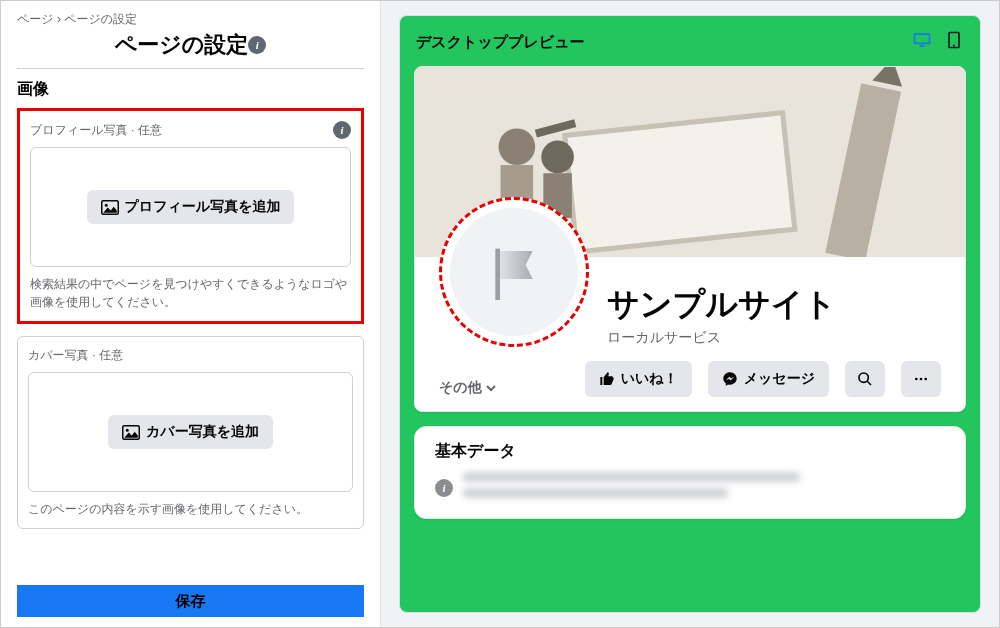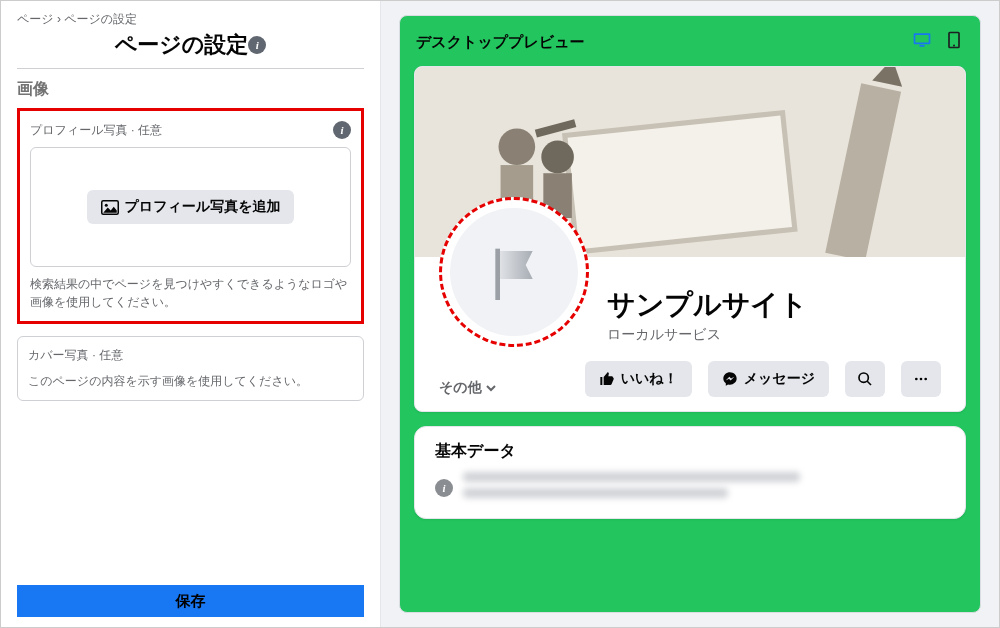--- a/index.html
+++ b/index.html
@@ -2,21 +2,21 @@
 <html><head>
 <meta charset="utf-8">
 <style>
 * { box-sizing: border-box; margin: 0; padding: 0; }
 body { font-family: -apple-system, BlinkMacSystemFont, "Segoe UI", Helvetica, Arial, sans-serif; background: #f0f2f5; width: 1000px; height: 628px; overflow: hidden; display: flex; border: 1px solid #ccc; }
 .left-panel { width: 380px; background: #fff; border-right: 1px solid #e4e6eb; padding: 10px 16px; display: flex; flex-direction: column; }
 .breadcrumb { font-size: 12px; color: #65676b; margin-bottom: 2px; }
 .title-row { display:flex; align-items:center; justify-content:center; padding-bottom:8px; border-bottom:1px solid #ced0d4; }
 .page-title { font-size: 22px; font-weight: 700; color: #050505; }
 .info-circle { width:18px; height:18px; border-radius:50%; background:#606770; color:#fff; font-size:11px; display:flex; align-items:center; justify-content:center; font-weight:700; font-style:italic; font-family:Georgia,serif; }
-.section-label { font-size:16px; font-weight:700; color:#737373; margin-top:10px; margin-bottom:8px;font-family:Liberation Mono, monospace; }
+.section-label { font-size:16px; font-weight:700; color:#000000; margin-top:10px; margin-bottom:8px;font-family:Liberation Mono, monospace; }
 .field-block { border:1px solid #ced0d4; border-radius:6px; padding:10px; }
 .field-block.highlight { border: 3px solid #e60000; border-radius:0; }
 .field-head { display:flex; justify-content:space-between; align-items:center; margin-bottom:8px; }
 .field-label { font-size:12px; color:#65676b; }
 .drop-area { border:1px solid #ced0d4; border-radius:6px; height:120px; display:flex; align-items:center; justify-content:center; }
 .add-btn { background:#e4e6eb; border:none; border-radius:6px; padding:8px 14px; font-size:14px; font-weight:600; color:#050505; display:flex; align-items:center; gap:6px; cursor:pointer; }
 .helper-text { font-size:12px; color:#65676b; margin-top:8px; line-height:1.5; }
 .save-btn { background:#1877f2; color:#000000; border:none; border-radius:0; height:32px; font-size:15px; font-weight:600; margin-top:auto; cursor:pointer; }
 .right-panel { flex:1; padding: 14px 18px; }
 .preview-card { background:#22c55e; border:1px solid #dadde1; border-radius:8px; padding: 10px 14px 14px; height: 100%; display:flex; flex-direction:column; }
@@ -24,21 +24,21 @@
 .preview-title { font-size:15px; font-weight:700; color:#050505; }
 .device-icons { display:flex; gap:12px; }
 .device-icons svg { width:20px; height:20px; fill:#1877f2; }
 .device-icons .phone svg { fill:#1c1e21; }
 .inner-card { border:1px solid #e4e6eb; border-radius:8px; background:#fff; box-shadow: 0 1px 2px rgba(0,0,0,0.08); overflow:hidden; }
 .cover-area { height:190px; background:#e9e6df; position:relative; overflow:hidden; }
 .avatar-row { display:flex; align-items:center; padding: 0 24px; position:relative; }
 .avatar-circle { width:150px; height:150px; border-radius:50%; border:3px dashed #e60000; display:flex; align-items:center; justify-content:center; margin-top:-60px; background:#fff; position:relative; z-index:2; }
 .avatar-inner { width:128px; height:128px; border-radius:50%; background:#f0f2f5; display:flex; align-items:center; justify-content:center; }
 .page-info { margin-left:18px; padding-top:26px; }
-.page-name { font-size:28px; font-weight:700; color:#050505; }
+.page-name { font-size:32px; font-weight:700; color:#050505; }
 .page-cat { font-size:14px; color:#65676b; margin-top:2px; }
 .tabs-row { display:flex; align-items:flex-end; gap:16px; padding:14px 24px; }
 .tab-other { font-size:14px; font-weight:600; color:#65676b; display:flex; align-items:center; gap:4px; }
 .spacer { flex:1; }
 .pill { background:#e4e6eb; border:none; border-radius:6px; height:36px; padding: 0 14px; font-size:14px; font-weight:600; color:#050505; display:flex; align-items:center; gap:6px; cursor:pointer; }
 .pill.icon-only { width:40px; padding:0; justify-content:center; }
 .basic-data { margin-top:14px; border:1px solid #e4e6eb; border-radius:12px; background:#fff; box-shadow: 0 1px 2px rgba(0,0,0,0.08); padding:14px 20px; }
 .basic-title { font-size:16px; font-weight:700; color:#050505; margin-bottom:10px; }
 .blur-row { display:flex; align-items:center; gap:10px; }
 .blur-lines { flex:1; }
@@ -71,20 +71,30 @@
           </svg>
         <span>プロフィール写真を追加</span>
       </button>
     </div>
     <div class="helper-text">検索結果の中でページを見つけやすくできるようなロゴや画像を使用してください。</div>
   </div>
 
   <div class="field-block mt12">
     <div class="field-head">
       <div class="field-label">カバー写真 · 任意</div>
+    </div>
+    <div class="drop-area">
+      <button class="add-btn">
+        <svg class="img-icon" viewBox="0 0 24 20">
+            <rect x="1" y="1" width="22" height="18" rx="2" fill="none" stroke="#050505" stroke-width="2"></rect>
+            <circle cx="7" cy="7" r="2" fill="#050505"></circle>
+            <path d="M3 17 L9 10 L13 14 L17 9 L21 14 V17 Z" fill="#050505"></path>
+          </svg>
+        <span>カバー写真を追加</span>
+      </button>
     </div>
     <div class="helper-text">このページの内容を示す画像を使用してください。</div>
   </div>
 
   <button class="save-btn">保存</button>
 </div>
 
 <div class="right-panel">
   <div class="preview-card">
     <div class="preview-head">

